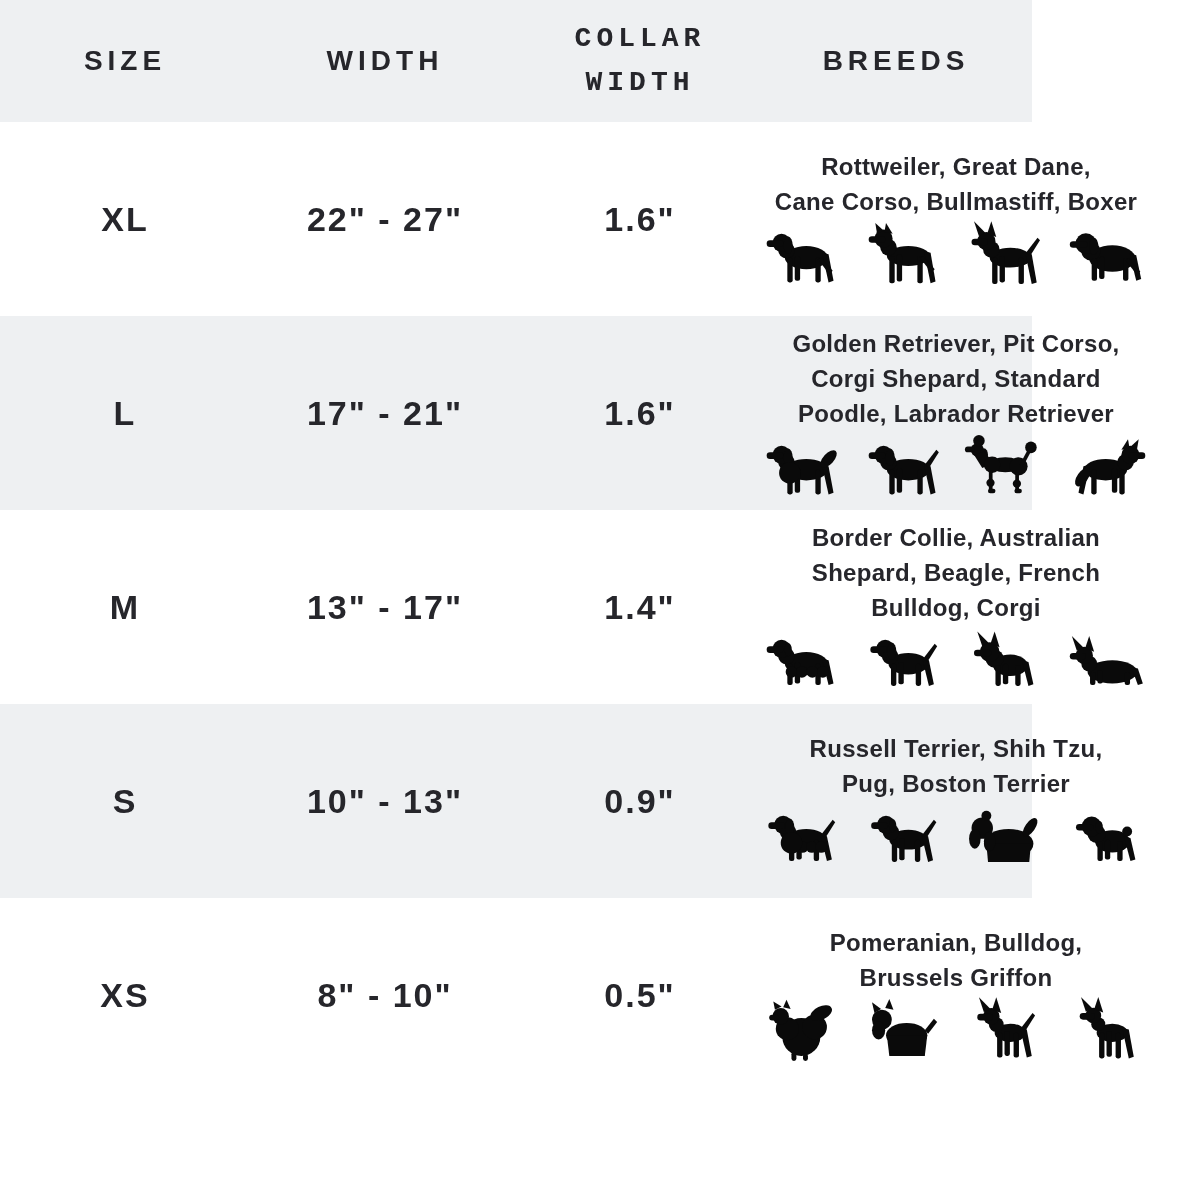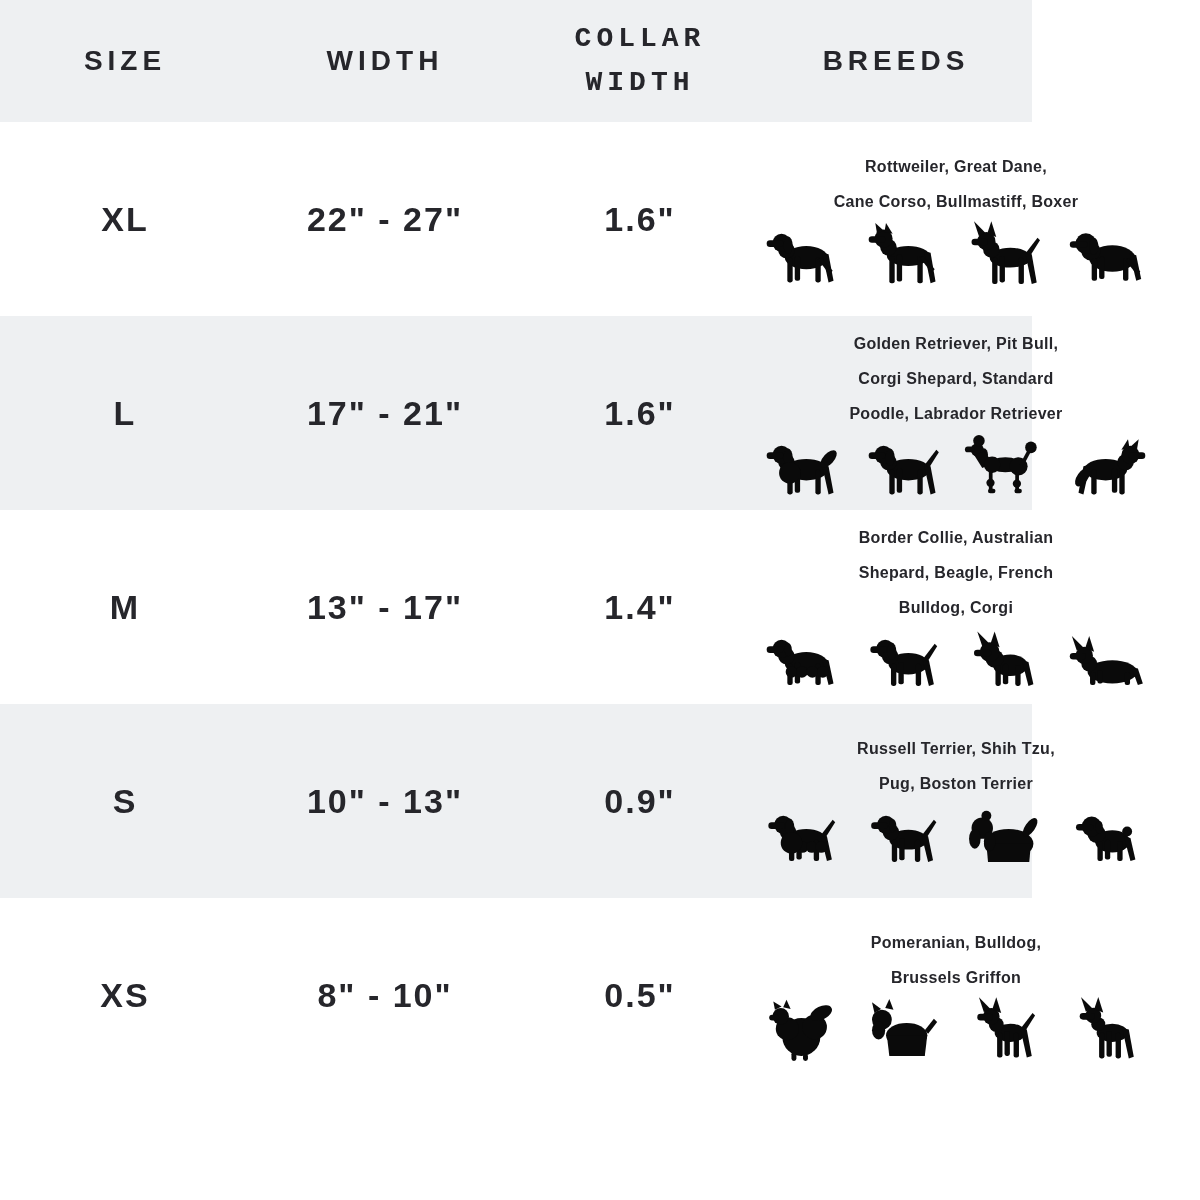--- a/index.html
+++ b/index.html
@@ -29,21 +29,21 @@
   .hcell{font-size:28px;letter-spacing:5px;line-height:44px;}
   .hcell .wrapbox{max-width:180px;margin:1px auto;font-family:Liberation Mono, monospace;}
   .val{font-size:34px;letter-spacing:2px;}
   .breeds-cell{
     height:100%;
     display:flex;flex-direction:column;
     align-items:center;justify-content:center;
     padding-right:30px;
   }
   .breed-names{
-    font-size:16px;line-height:35px;letter-spacing:0.3px;
+    font-size:24px;line-height:35px;letter-spacing:0.3px;
     font-weight:700;text-align:center;white-space:nowrap;
   }
   .breed-icons{
     display:flex;align-items:flex-end;justify-content:center;
     gap:16px;margin-top:4px;color:var(--dog);
   }
   .dog{display:inline-flex;}
   .dog svg{width:86px;height:66px;overflow:visible;display:block;}
   .notes{
     flex:1;
@@ -144,21 +144,21 @@
         </div>
     </div>
   </div>
 
   <div class="row alt">
     <div class="cell val">L</div>
     <div class="cell val">17" - 21"</div>
     <div class="cell val">1.6"</div>
     <div class="breeds-cell">
       <div class="breed-names">
-          <div>Golden Retriever, Pit Bull,</div>
+          <div>Golden Retriever, Pit Corso,</div>
           <div>Corgi Shepard, Standard</div>
           <div>Poodle, Labrador Retriever</div>
         </div>
       <div class="breed-icons">
           <span class="dog">
             <svg viewBox="0 0 104 80">
               <g fill="currentColor">
                 <ellipse cx="56" cy="42" rx="26" ry="13"></ellipse>
                 <circle cx="32" cy="33" r="10"></circle>
                 <circle cx="26" cy="24" r="11"></circle>

